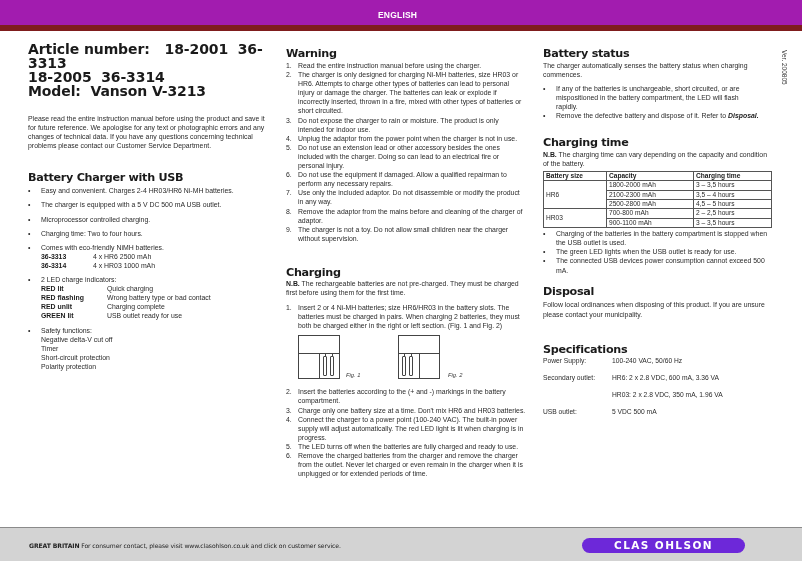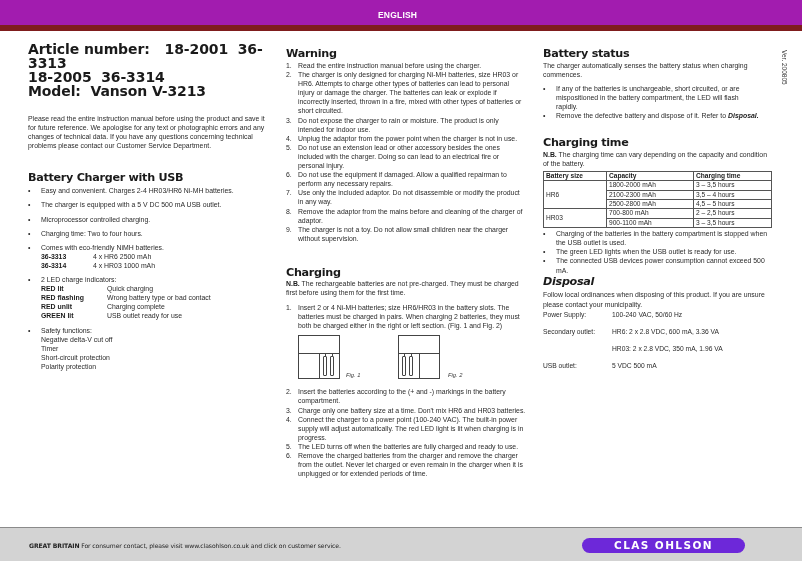--- a/index.html
+++ b/index.html
@@ -219,23 +219,24 @@
     </tr>
   </tbody>
     </table>
 
   <ul class="bul" style="margin-top:1px;">
     <li>Charging of the batteries in the battery compartment is stopped when the USB outlet is used.</li>
     <li>The green LED lights when the USB outlet is ready for use.</li>
     <li>The connected USB devices power consumption cannot exceed 500 mA.</li>
   </ul>
 
-  <div class="h2" style="margin-top:0;font-style:italic;">Disposal</div>
+  <div class="h2" style="margin-top:10px;">Disposal</div>
   <p style="margin-top:2px;line-height:10px;">Follow local ordinances when disposing of this product. If you are unsure please contact your municipality.</p>
 
+  <div class="h2" style="margin-top:23px;">Specifications</div>
   <div class="spec">
     <div class="row" style="margin-bottom:8px;">
         <span class="k">Power Supply:</span>
         <span>100-240 VAC, 50/60 Hz</span>
       </div>
     <div class="row" style="margin-bottom:8px;">
         <span class="k">Secondary outlet:</span>
         <span>HR6: 2 x 2.8 VDC, 600 mA, 3.36 VA</span>
       </div>
     <div class="row" style="margin-bottom:8px;">

